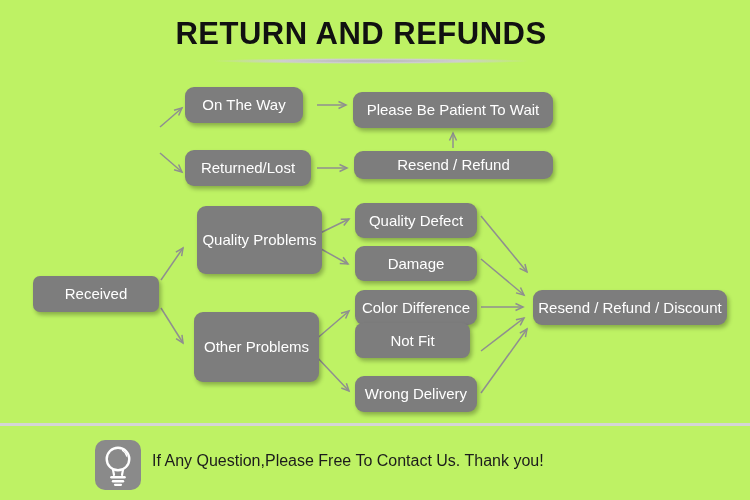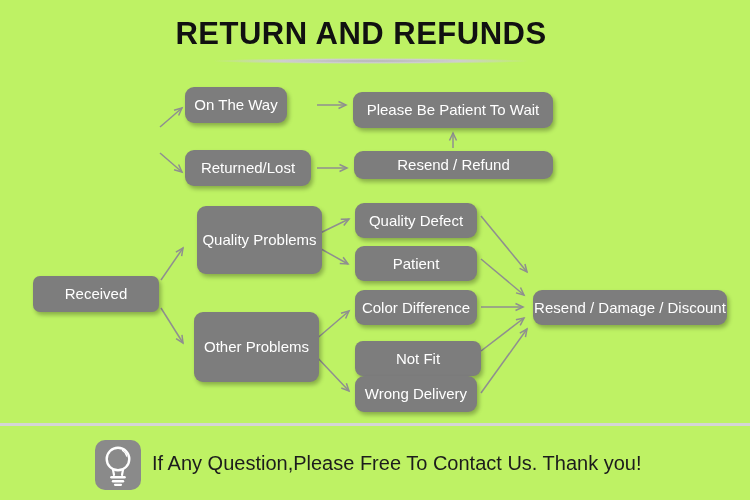--- a/index.html
+++ b/index.html
@@ -15,43 +15,43 @@
     position:absolute;left:153px;top:57px;width:436px;height:8px;
     background:radial-gradient(ellipse 50% 52% at 50% 50%,#b5b5b5 0%,#cecece 42%,rgba(255,255,255,0) 73%);
   }
   .node{
     position:absolute;display:flex;align-items:center;justify-content:center;
     background:var(--box,#7d7d7d);color:var(--box-text,#ffffff);
     border-radius:9px;box-shadow:2px 3px 4px rgba(0,0,0,.28);
     font-size:15px;line-height:1.15;text-align:center;
   }
   #n-not-received{left:37px;top:122px;width:121px;height:37px;}
-  #n-on-the-way{left:185px;top:87px;width:102px;height:36px;}
+  #n-on-the-way{left:185px;top:87px;width:118px;height:36px;}
   #n-returned-lost{left:185px;top:150px;width:126px;height:36px;}
   #n-please-wait{left:353px;top:92px;width:200px;height:36px;}
   #n-resend-refund{left:354px;top:151px;width:199px;height:28px;}
   #n-received{left:33px;top:276px;width:126px;height:36px;border-radius:7px;}
   #n-quality-problems{left:186px;top:206px;width:125px;height:68px;margin-left:11px;}
   #n-other-problems{left:194px;top:312px;width:125px;height:70px;}
   #n-quality-defect{left:355px;top:203px;width:122px;height:35px;}
   #n-damage{left:355px;top:246px;width:122px;height:35px;}
   #n-color-difference{left:355px;top:290px;width:122px;height:35px;}
-  #n-not-fit{left:355px;top:341px;width:126px;height:35px;border-radius:8px;}
+  #n-not-fit{left:355px;top:323px;width:115px;height:35px;border-radius:8px;}
   #n-wrong-delivery{left:355px;top:376px;width:122px;height:36px;}
   #n-final{left:533px;top:290px;width:194px;height:35px;}
   #arrows{position:absolute;left:0;top:0;pointer-events:none;}
   .arrow{stroke:var(--arrow,#8f8f8f);stroke-width:1.5;fill:none;}
   .arrowhead{stroke:var(--arrow,#8f8f8f);fill:none;}
   #footer-divider{position:absolute;left:0;top:423px;width:750px;height:3px;background:var(--divider,#d5d5d5);}
   #footer-icon{
     position:absolute;left:95px;top:440px;width:46px;height:50px;
     border-radius:10px;background:var(--icon-bg,#8a8a8a);
   }
   #footer-message{
-    position:absolute;left:152px;top:452px;font-size:20px;color:var(--footer-text,#1c1c1c);
+    position:absolute;left:152px;top:452px;font-size:16px;color:var(--footer-text,#1c1c1c);
   }
 </style>
 </head>
 <body>
 
 <div id="canvas">
 
   <div id="title">RETURN AND REFUNDS</div>
   <div id="title-underline"></div>
 
@@ -80,25 +80,25 @@
   </svg>
 
   <div class="node" id="n-on-the-way">On The Way</div>
   <div class="node" id="n-returned-lost">Returned/Lost</div>
   <div class="node" id="n-please-wait">Please Be Patient To Wait</div>
   <div class="node" id="n-resend-refund">Resend / Refund</div>
   <div class="node" id="n-received">Received</div>
   <div class="node" id="n-quality-problems">Quality Problems</div>
   <div class="node" id="n-other-problems">Other Problems</div>
   <div class="node" id="n-quality-defect">Quality Defect</div>
-  <div class="node" id="n-damage">Patient</div>
+  <div class="node" id="n-damage">Damage</div>
   <div class="node" id="n-color-difference">Color Difference</div>
   <div class="node" id="n-not-fit">Not Fit</div>
   <div class="node" id="n-wrong-delivery">Wrong Delivery</div>
-  <div class="node" id="n-final">Resend / Damage / Discount</div>
+  <div class="node" id="n-final">Resend / Refund / Discount</div>
 
   <div id="footer-divider"></div>
   <div id="footer-icon">
     <svg width="46" height="50" viewBox="0 0 46 50">
       <g stroke="#ffffff" fill="none" stroke-linecap="round">
         <circle cx="23" cy="19" r="11.3" stroke-width="2.4"></circle>
         <path d="M27.5,10.5 a9,9 0 0 1 4.3,5.6" stroke-width="1.4"></path>
         <path d="M18,29.7 L19,35" stroke-width="2.2"></path>
         <path d="M28,29.7 L27,35" stroke-width="2.2"></path>
         <line x1="16.5" y1="37.3" x2="29.5" y2="37.3" stroke-width="2.6"></line>

